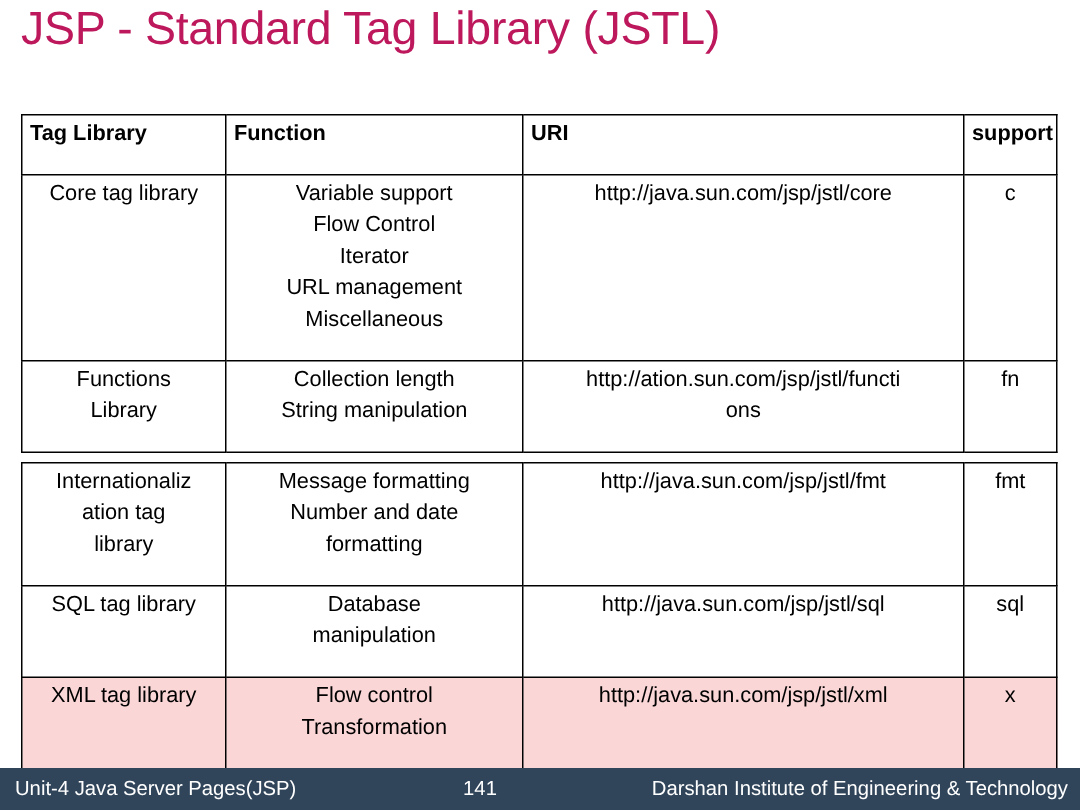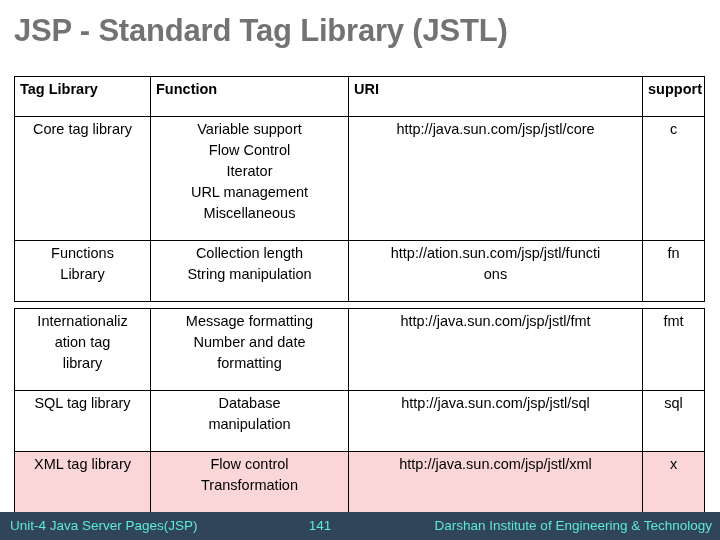--- a/index.html
+++ b/index.html
@@ -13,26 +13,26 @@
     font-family: "Liberation Sans", sans-serif;
     color: #000000;
     overflow: hidden;
     position: relative;
   }
 
   
   .slide-title {
     position: absolute;
     left: 14px;
-    top: 12px;
+    top: 0;
     width: 690px;
     font-size: 31px;
     line-height: 38px;
-    font-weight: 700;
-    color: #737373;
+    font-weight: 400;
+    color: #be185d;
     letter-spacing: -0.2px;
     white-space: nowrap;
   }
 
   
   .table-wrap {
     position: absolute;
     left: 14px;
     top: 76px;
     width: 690px;
@@ -78,21 +78,21 @@
   tr.row-highlight td { background: #FAD6D6; }
 
   
   .footer-bar {
     position: absolute;
     left: 0;
     bottom: 0;
     width: 720px;
     height: 28px;
     background: #31455A;
-    color: #5eead4;
+    color: #ffffff;
     font-size: 13.5px;
     line-height: 28px;
   }
   .footer-left {
     position: absolute;
     left: 10px;
     top: 0;
     white-space: nowrap;
   }
   .footer-page {

